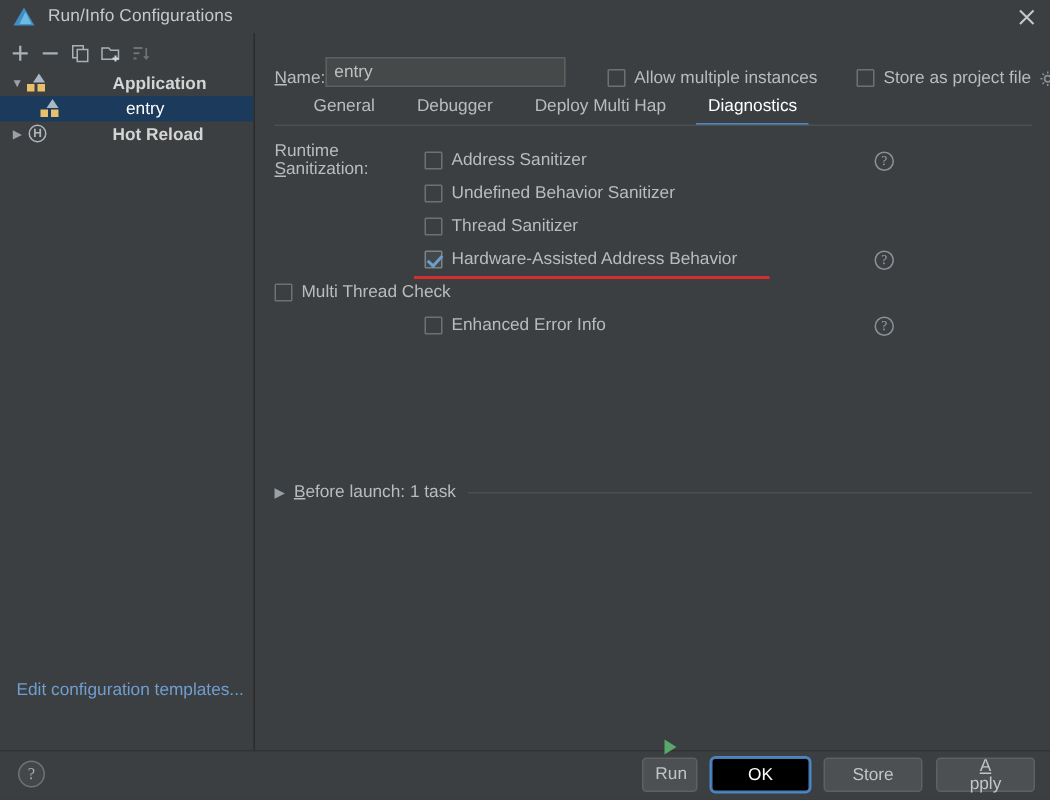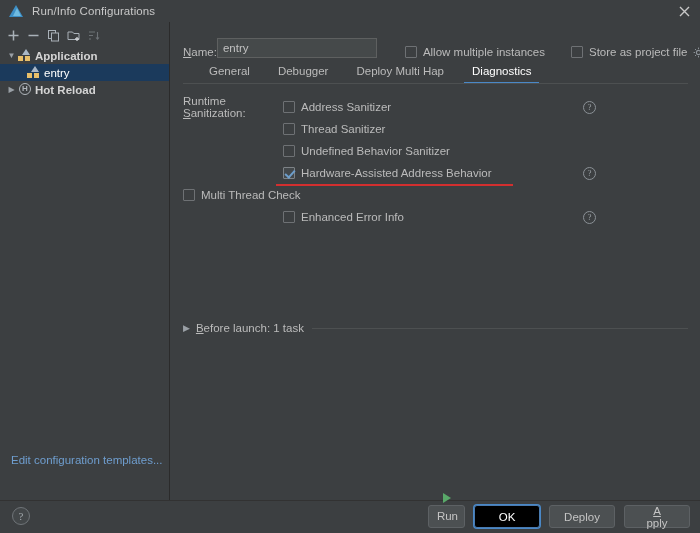--- a/index.html
+++ b/index.html
@@ -72,21 +72,21 @@
     display: flex; align-items: center; height: 17px; padding-left: 5px; cursor: pointer;
     white-space: nowrap;
   }
   .tree-row.selected { background: #1b3a5c; }
   .tree-row .arrow {
     width: 13px; display: flex; align-items: center; justify-content: center;
     color: #9aa0a6; font-size: 8px; flex: none;
   }
   .tree-row .indent { width: 13px; flex: none; }
   .tree-ico { width: 14px; height: 13px; position: relative; margin-right: 3px; flex: none; }
-  .tree-label { color: #d4d4d4; }
+  .tree-label { color: #d4d4d4; margin-left: 40px; }
   .tree-row.bold .tree-label { font-weight: bold; }
   .tree-row.selected .tree-label { color: #ffffff; font-weight: normal; }
 
   
   .ico-app .t {
     position: absolute; left: 4px; top: 0;
     width: 0; height: 0;
     border-left: 4px solid transparent; border-right: 4px solid transparent;
     border-bottom: 6px solid #a9b7c6;
   }
@@ -340,31 +340,31 @@
           </span>
           <span class="help-ico">?</span>
         </span>
       </div>
 
       <div class="srow">
         <span class="srow-label"></span>
         <span class="srow-ctrl">
           <span class="chk-wrap">
             <span class="chk"></span>
-            <span class="chk-label">Thread Sanitizer</span>
+            <span class="chk-label">Undefined Behavior Sanitizer</span>
           </span>
         </span>
       </div>
 
       <div class="srow">
         <span class="srow-label"></span>
         <span class="srow-ctrl">
           <span class="chk-wrap">
             <span class="chk"></span>
-            <span class="chk-label">Undefined Behavior Sanitizer</span>
+            <span class="chk-label">Thread Sanitizer</span>
           </span>
         </span>
       </div>
 
       <div class="srow">
         <span class="srow-label"></span>
         <span class="srow-ctrl">
           <span class="chk-wrap">
             <span class="chk checked"></span>
             <span class="chk-label">Hardware-Assisted Address Behavior</span>
@@ -406,18 +406,18 @@
   <div class="bottombar">
     <div class="help-round">?</div>
     <div class="btn-group">
       <div class="btn btn-run">
         <span class="play-tri"></span>
         <span>Run</span>
         <span class="run-sep"></span>
         <span class="caret"></span>
       </div>
       <div class="btn btn-ok">OK</div>
-      <div class="btn">Deploy</div>
+      <div class="btn">Store</div>
       <div class="btn"><u>A</u>pply</div>
     </div>
   </div>
 
 </div>
 
 </body></html>

